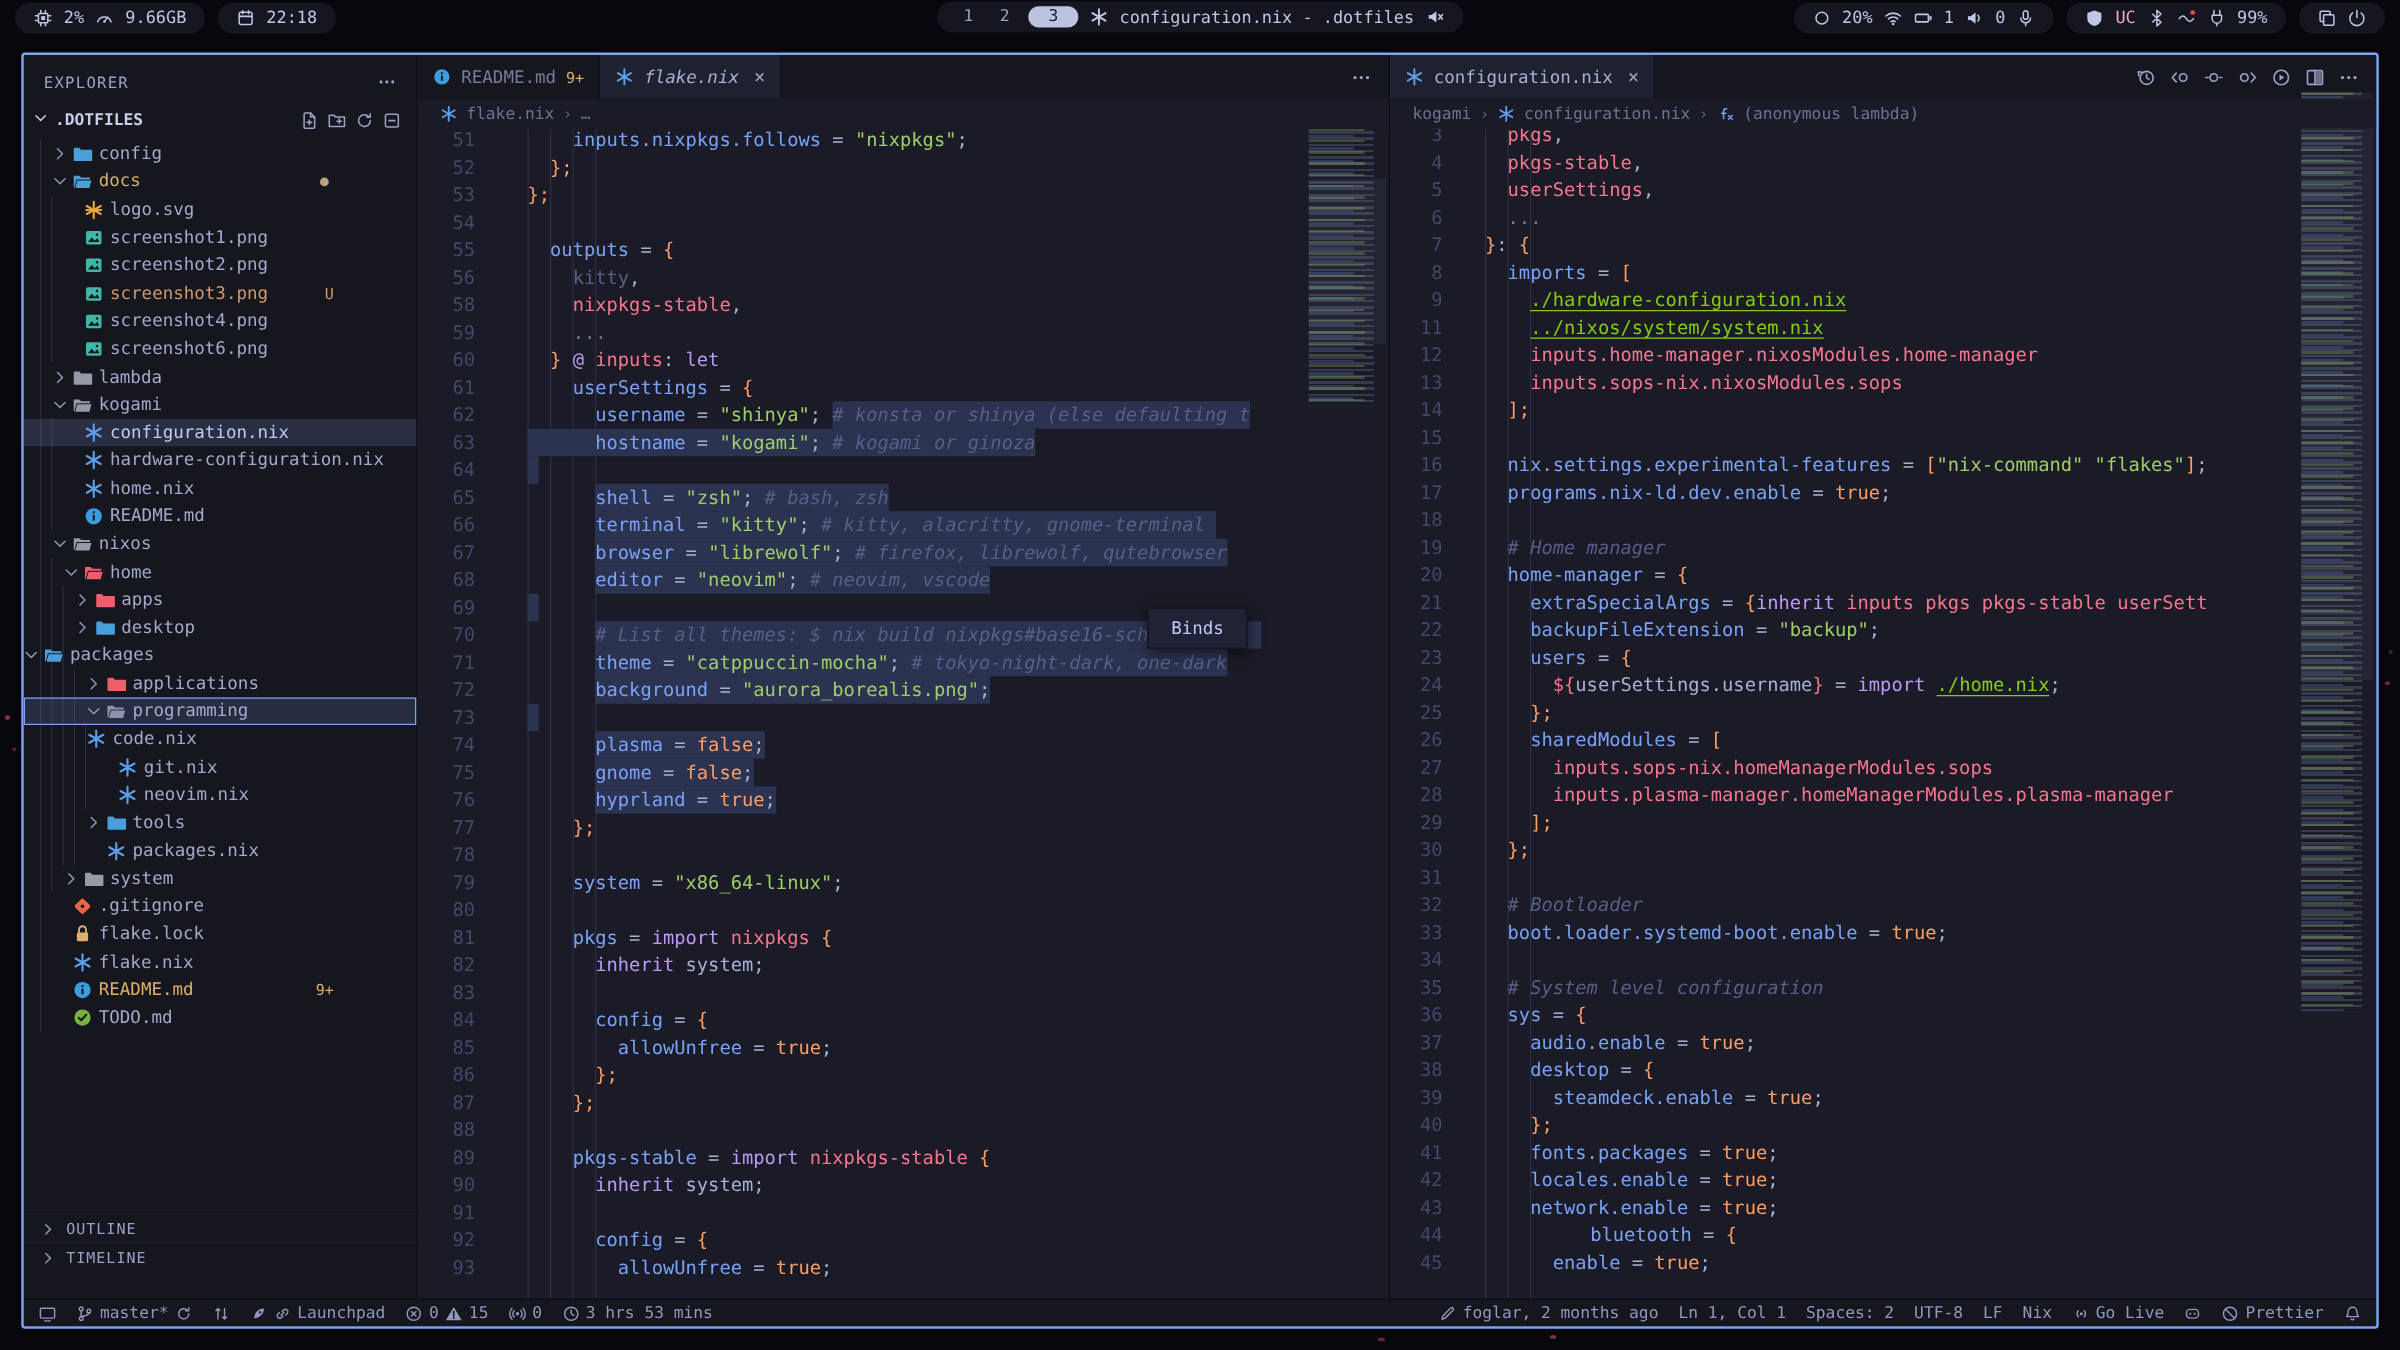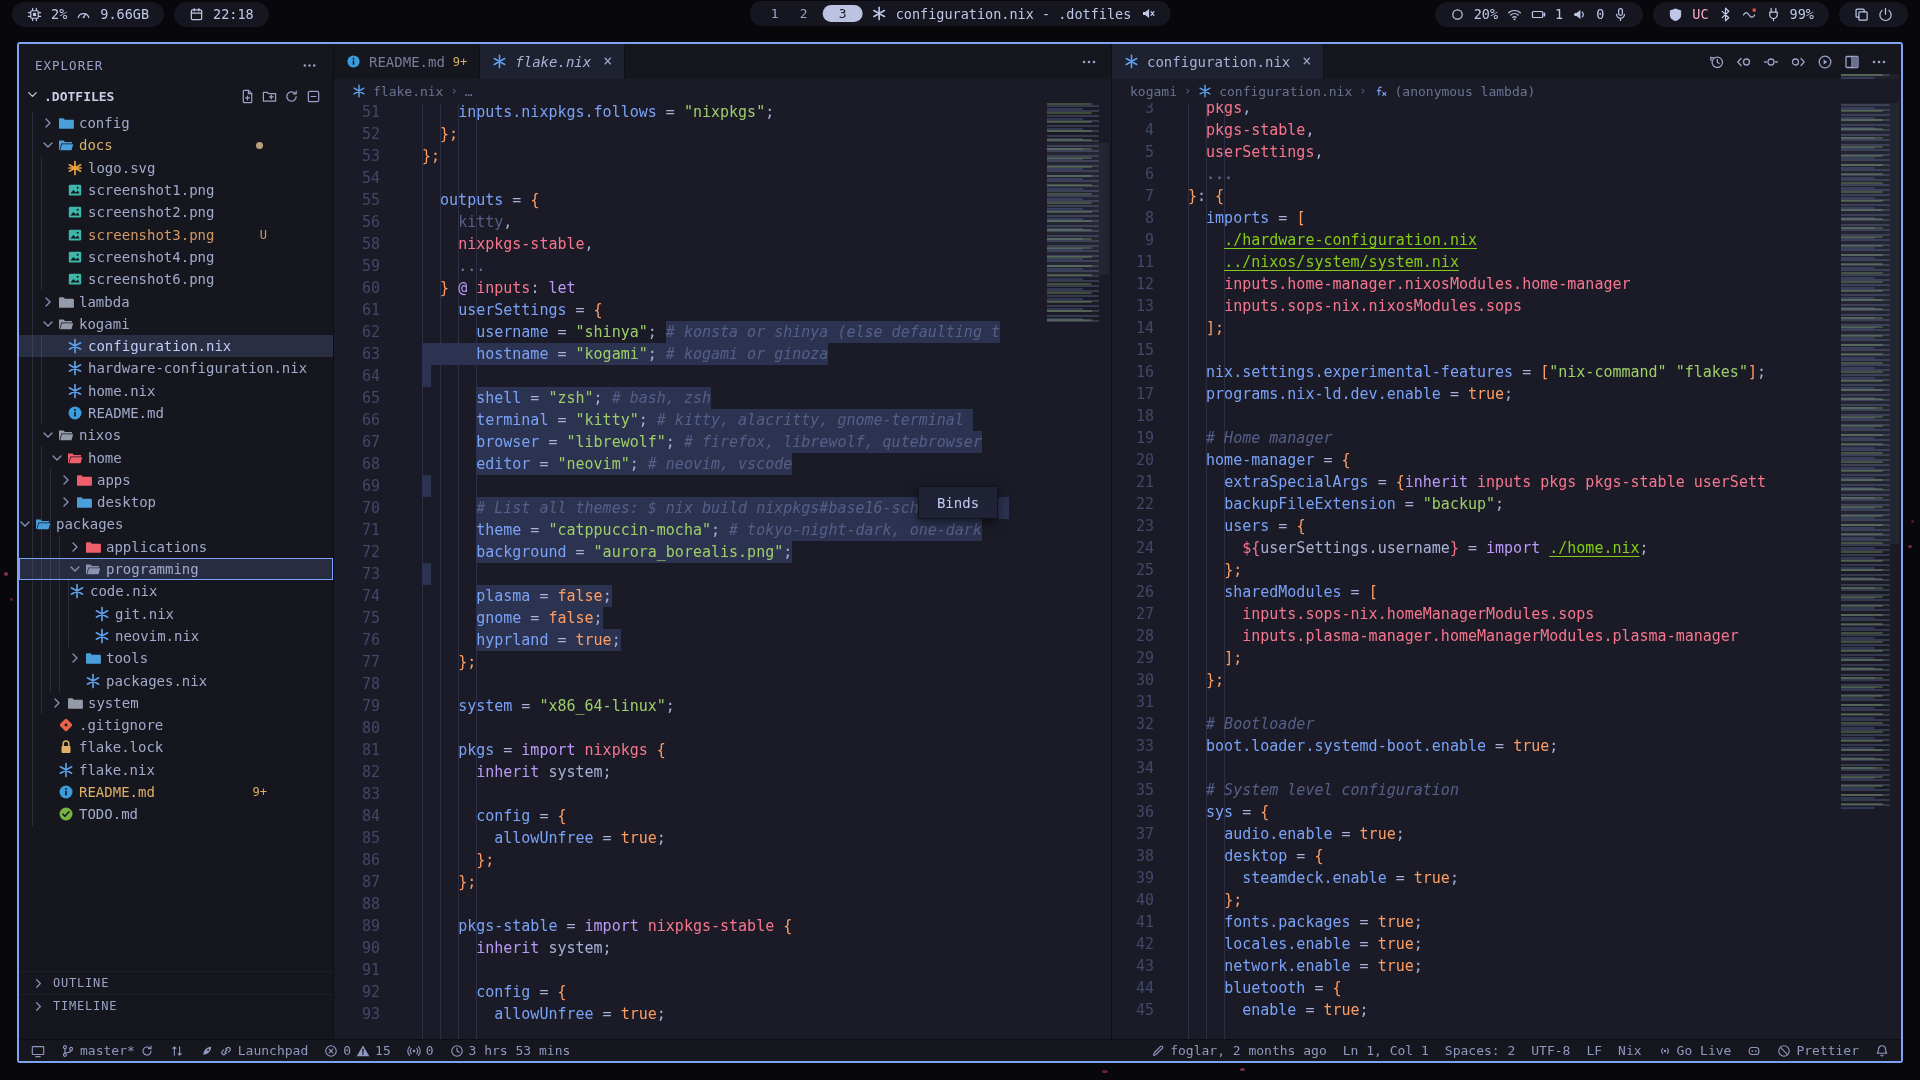--- a/index.html
+++ b/index.html
@@ -1016,21 +1016,21 @@
           <div class="crow"><span class="ln">34</span><span class="ct"></span></div>
           <div class="crow"><span class="ln">35</span><span class="ct"><span class="tk-f" style="position: relative;">  </span><span class="tk-m" style="position: relative;"># System level configuration</span></span></div>
           <div class="crow"><span class="ln">36</span><span class="ct"><span class="tk-f" style="position: relative;">  </span><span class="tk-b" style="position: relative;">sys</span><span class="tk-f" style="position: relative;"> = </span><span class="tk-o" style="position: relative;">{</span></span></div>
           <div class="crow"><span class="ln">37</span><span class="ct"><span class="tk-f" style="position: relative;">    </span><span class="tk-b" style="position: relative;">audio.enable</span><span class="tk-f" style="position: relative;"> = </span><span class="tk-o" style="position: relative;">true</span><span class="tk-f" style="position: relative;">;</span></span></div>
           <div class="crow"><span class="ln">38</span><span class="ct"><span class="tk-f" style="position: relative;">    </span><span class="tk-b" style="position: relative;">desktop</span><span class="tk-f" style="position: relative;"> = </span><span class="tk-o" style="position: relative;">{</span></span></div>
           <div class="crow"><span class="ln">39</span><span class="ct"><span class="tk-f" style="position: relative;">      </span><span class="tk-b" style="position: relative;">steamdeck.enable</span><span class="tk-f" style="position: relative;"> = </span><span class="tk-o" style="position: relative;">true</span><span class="tk-f" style="position: relative;">;</span></span></div>
           <div class="crow"><span class="ln">40</span><span class="ct"><span class="tk-f" style="position: relative;">    </span><span class="tk-o" style="position: relative;">};</span></span></div>
           <div class="crow"><span class="ln">41</span><span class="ct"><span class="tk-f" style="position: relative;">    </span><span class="tk-b" style="position: relative;">fonts.packages</span><span class="tk-f" style="position: relative;"> = </span><span class="tk-o" style="position: relative;">true</span><span class="tk-f" style="position: relative;">;</span></span></div>
           <div class="crow"><span class="ln">42</span><span class="ct"><span class="tk-f" style="position: relative;">    </span><span class="tk-b" style="position: relative;">locales.enable</span><span class="tk-f" style="position: relative;"> = </span><span class="tk-o" style="position: relative;">true</span><span class="tk-f" style="position: relative;">;</span></span></div>
           <div class="crow"><span class="ln">43</span><span class="ct"><span class="tk-f" style="position: relative;">    </span><span class="tk-b" style="position: relative;">network.enable</span><span class="tk-f" style="position: relative;"> = </span><span class="tk-o" style="position: relative;">true</span><span class="tk-f" style="position: relative;">;</span></span></div>
-          <div class="crow"><span class="ln">44</span><span class="ct"><span class="tk-f" style="position: relative;">    </span><span class="tk-b" style="position: relative;">bluetooth</span><span class="tk-f" style="position: relative;"> = </span><span class="tk-o" style="position: relative;">{</span></span></div>
+          <div class="crow"><span class="ln">44</span><span class="ct"><span class="tk-f" style="position: relative;">    </span><span class="tk-b" style="position: relative; padding-left: 48px;">bluetooth</span><span class="tk-f" style="position: relative;"> = </span><span class="tk-o" style="position: relative;">{</span></span></div>
           <div class="crow"><span class="ln">45</span><span class="ct"><span class="tk-f" style="position: relative;">      </span><span class="tk-b" style="position: relative;">enable</span><span class="tk-f" style="position: relative;"> = </span><span class="tk-o" style="position: relative;">true</span><span class="tk-f" style="position: relative;">;</span></span></div>
         </div>
     <div class="minimap mm2">
       <div class="mm-tex"></div>
       <div class="mm-slider" style="top:0;height:470px;"></div>
     </div>
   </div>
 
   <div class="statusbar">
     <div class="sb-grp" id="status-left">

